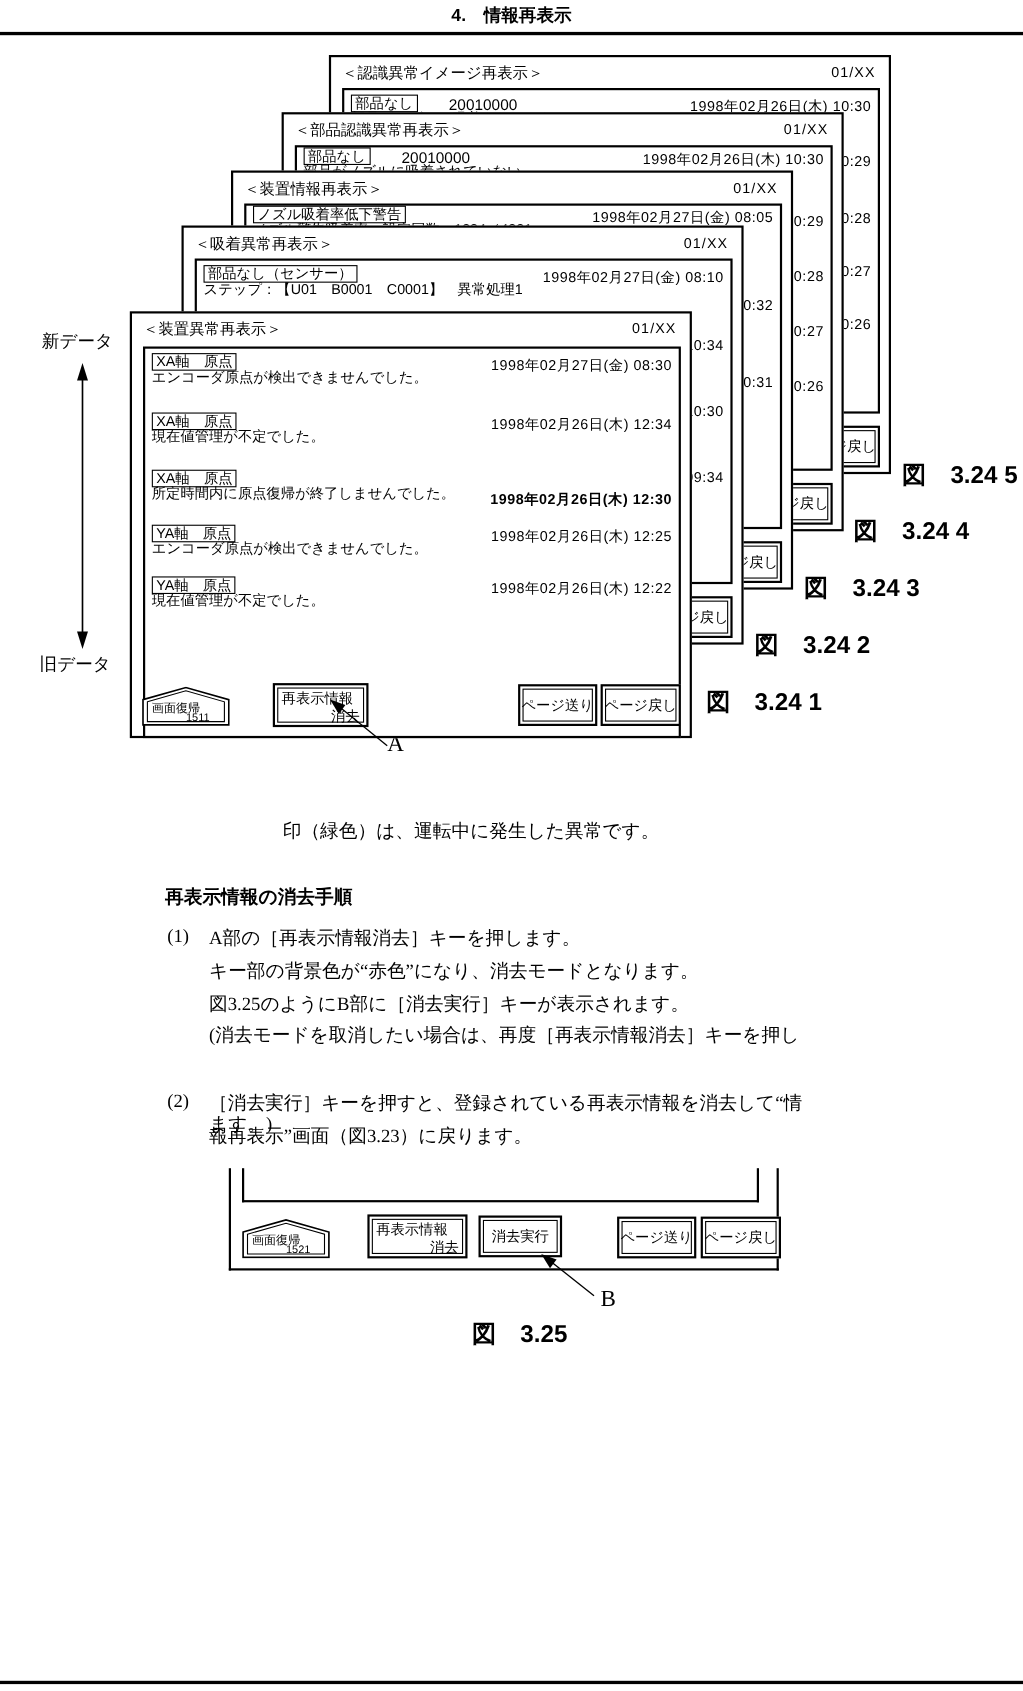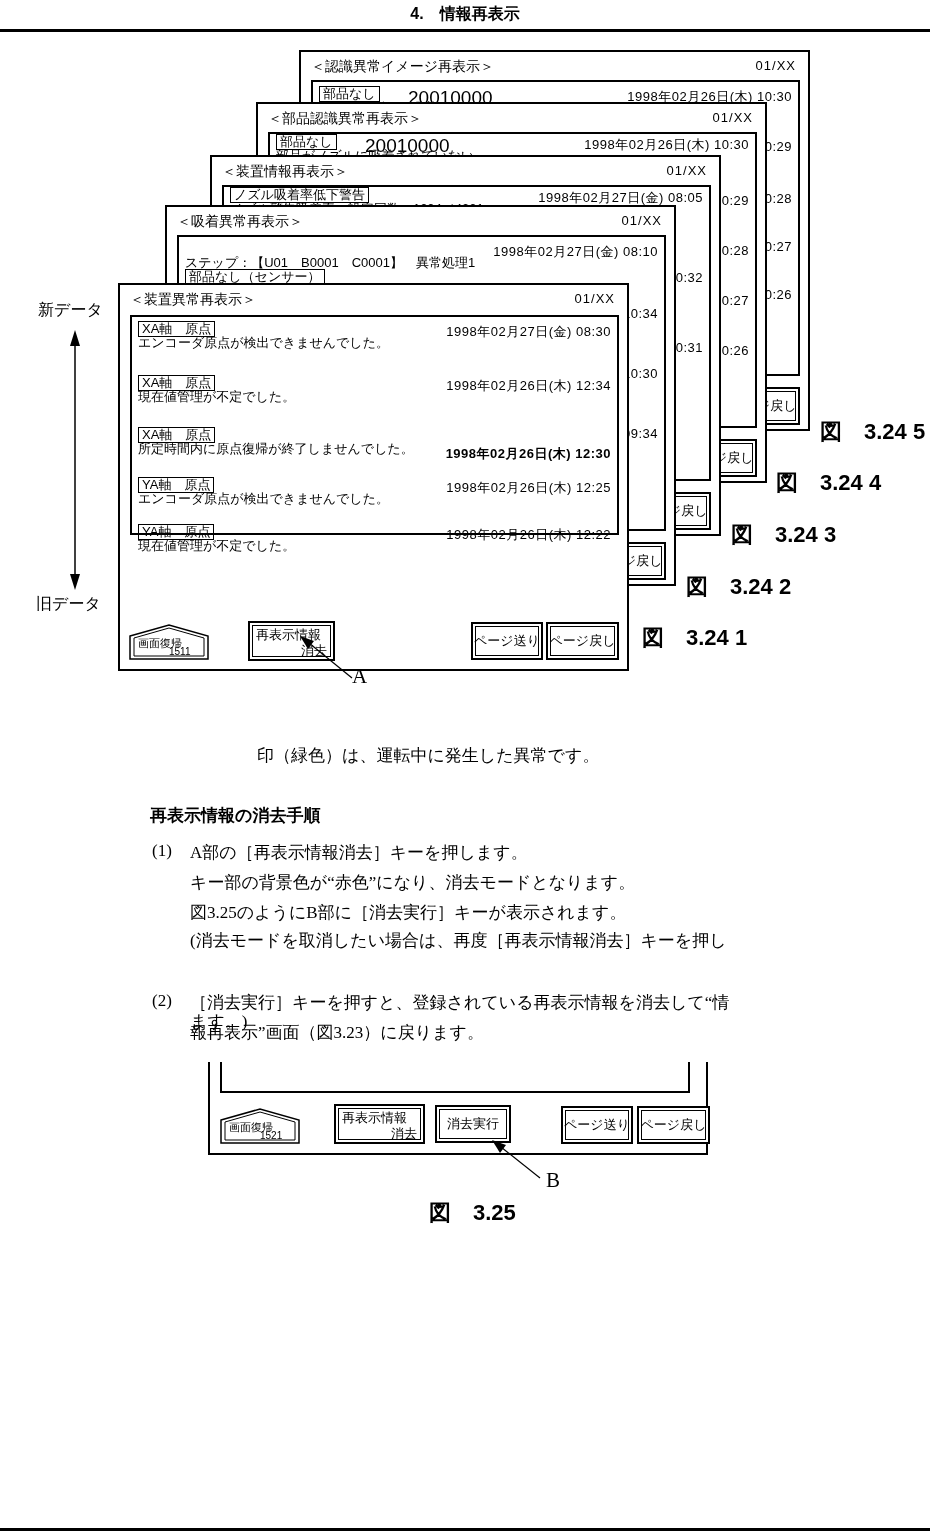--- a/index.html
+++ b/index.html
@@ -6,21 +6,21 @@
   #page{position:relative;width:930px;height:1537px;background:#fff;overflow:hidden;
         font-family:"Liberation Sans",sans-serif;color:#000;}
   .abs{position:absolute;}
   .rule{position:absolute;left:0;width:930px;height:3px;background:#000;}
   .win{position:absolute;background:#fff;border:2px solid #000;box-sizing:border-box;}
   .wtitle{position:absolute;left:10px;top:6px;font-size:14px;white-space:nowrap;}
   .wpage{position:absolute;right:12px;top:6px;font-size:13px;letter-spacing:1px;}
   .content{position:absolute;left:10px;border:2px solid #000;background:#fff;box-sizing:border-box;}
   .lbl{position:absolute;left:6px;border:1px solid #000;font-size:13px;line-height:14px;
        padding:0 3px;white-space:nowrap;}
-  .extra{position:absolute;font-size:19px;white-space:nowrap;}
+  .extra{position:absolute;font-size:14px;white-space:nowrap;}
   .msg{position:absolute;left:6px;font-size:13px;white-space:nowrap;}
   .dt{position:absolute;right:6px;font-size:13px;white-space:nowrap;letter-spacing:.5px;}
   .btn{position:absolute;border:2px solid #000;background:#fff;padding:2px;box-sizing:border-box;}
   .btn-in{border:1px solid #000;height:100%;box-sizing:border-box;display:flex;
           align-items:center;justify-content:center;font-size:13px;white-space:nowrap;}
   .cap{position:absolute;font-weight:bold;font-size:22px;white-space:nowrap;}
   .note{position:absolute;font-family:"Liberation Serif",serif;font-size:17px;white-space:nowrap;}
   .phead{position:absolute;font-weight:bold;font-size:17px;white-space:nowrap;}
   .pnum,.pline{position:absolute;font-family:"Liberation Serif",serif;font-size:17px;white-space:nowrap;}
   .callout{position:absolute;font-family:"Liberation Serif",serif;font-size:21px;}
@@ -138,21 +138,21 @@
         </div>
         <div class="btn" style="left: 426px; top: 335px; width: 73px; height: 38px;">
           <div class="btn-in">ページ戻し</div>
         </div>
       </div>
       <div class="cap" style="left: 731px; top: 520px; z-index: 30;">図　3.24 3</div>
       <div class="win" style="left: 165px; top: 205px; width: 511px; height: 381px; z-index: 4;">
         <div class="wtitle">＜吸着異常再表示＞</div>
         <div class="wpage">01/XX</div>
         <div class="content" style="top: 28px; width: 489px; height: 296px;">
-          <div class="lbl" style="top: 4px; margin-top: 28px;">部品なし（センサー）</div>
+          <div class="lbl" style="top: 4px;">部品なし（センサー）</div>
           <div class="msg" style="top: 17px;">ステップ：【U01　B0001　C0001】　異常処理1</div>
           <div class="dt" style="top: 6px;">1998年02月27日(金) 08:10</div>
           <div class="dt" style="top: 68px;">1998年02月26日(木) 10:34</div>
           <div class="dt" style="top: 128px;">1998年02月26日(木) 10:30</div>
           <div class="dt" style="top: 188px;">1998年02月26日(木) 09:34</div>
         </div>
         <div style="position: absolute; left: 9px; top: 337px; width: 80px; height: 36px;">
           <svg width="80" height="36">
             <polygon points="1,12 40,1 79,12 79,35 1,35" fill="#fff" stroke="#000" stroke-width="1.5"></polygon>
             <polygon points="5,14 40,4 75,14 75,32 5,32" fill="none" stroke="#000" stroke-width="1"></polygon>
@@ -170,21 +170,21 @@
           <div class="btn-in">ページ送り</div>
         </div>
         <div class="btn" style="left: 426px; top: 335px; width: 73px; height: 38px;">
           <div class="btn-in">ページ戻し</div>
         </div>
       </div>
       <div class="cap" style="left: 686px; top: 572px; z-index: 30;">図　3.24 2</div>
       <div class="win" style="left: 118px; top: 255px; width: 511px; height: 388px; z-index: 5; margin-top: 28px;">
         <div class="wtitle">＜装置異常再表示＞</div>
         <div class="wpage">01/XX</div>
-        <div class="content" style="top: 30px; width: 489px; height: 220px;">
+        <div class="content" style="top: 30px; width: 489px; height: 356px;">
           <div class="lbl" style="top: 4px;">XA軸　原点</div>
           <div class="msg" style="top: 17px;">エンコーダ原点が検出できませんでした。</div>
           <div class="dt" style="top: 6px;">1998年02月27日(金) 08:30</div>
           <div class="lbl" style="top: 58px;">XA軸　原点</div>
           <div class="msg" style="top: 71px;">現在値管理が不定でした。</div>
           <div class="dt" style="top: 60px;">1998年02月26日(木) 12:34</div>
           <div class="lbl" style="top: 110px;">XA軸　原点</div>
           <div class="msg" style="top: 123px;">所定時間内に原点復帰が終了しませんでした。</div>
           <div class="dt" style="top: 128px; font-weight: bold;">1998年02月26日(木) 12:30</div>
           <div class="lbl" style="top: 160px;">YA軸　原点</div>

